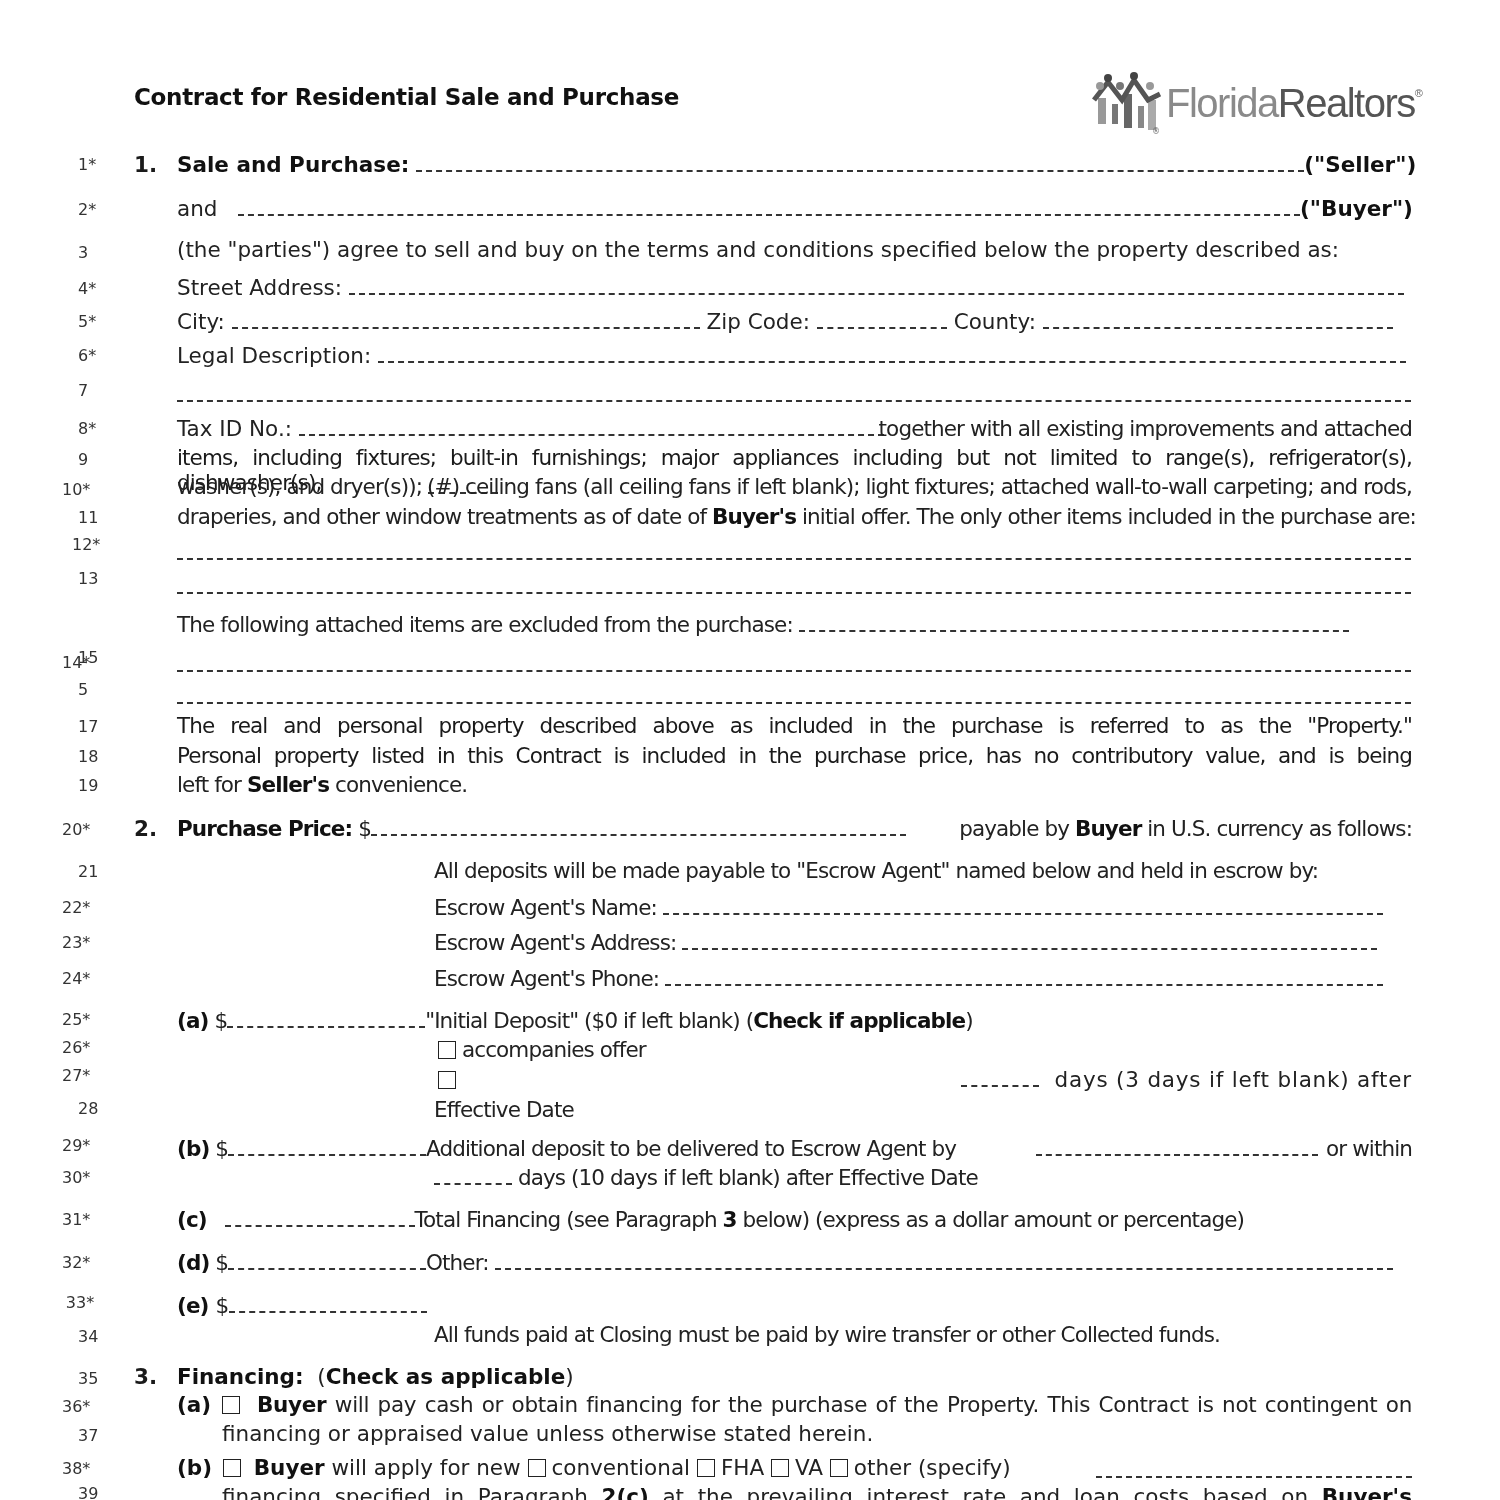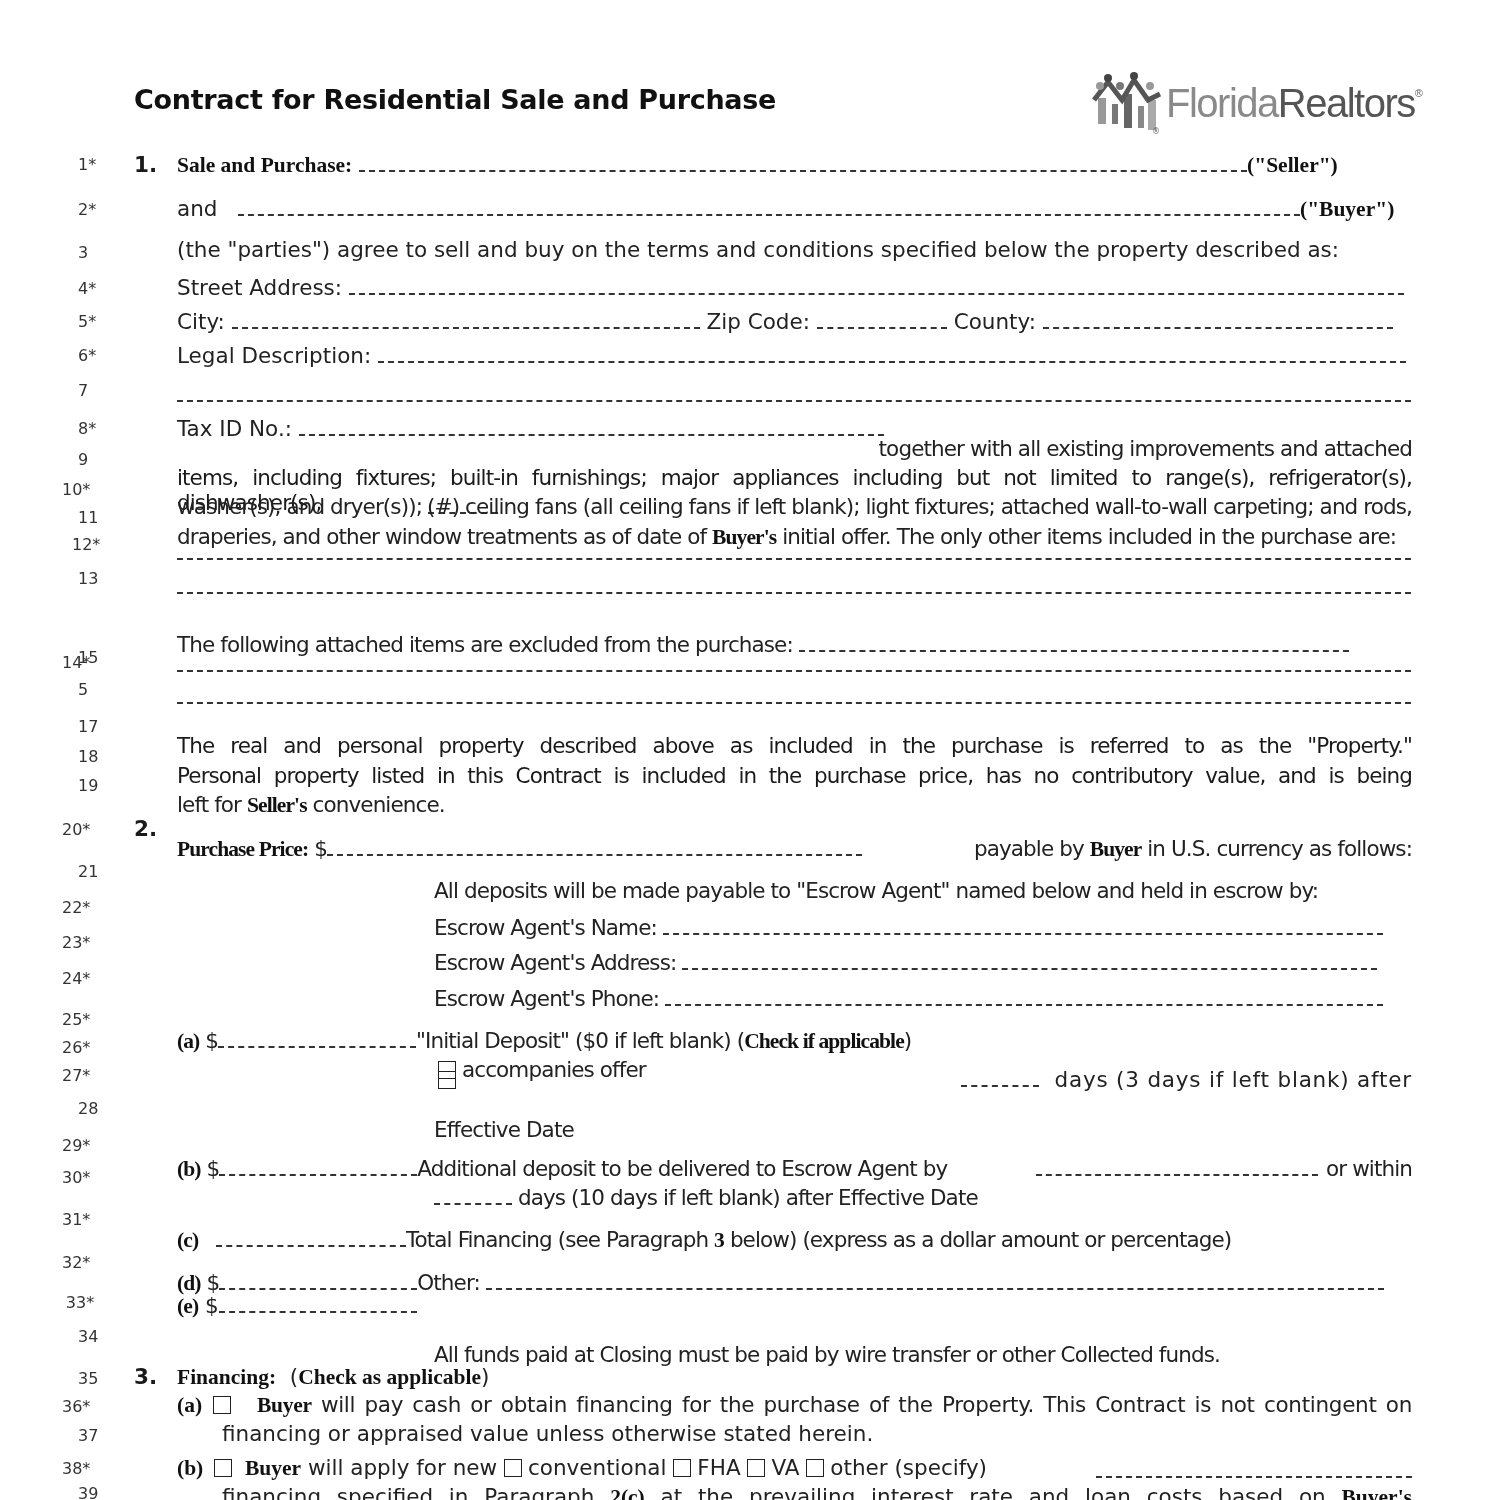--- a/index.html
+++ b/index.html
@@ -1,35 +1,35 @@
 <!DOCTYPE html>
 <html><head>
 <meta charset="utf-8">
 <style>
   html, body { margin:0; padding:0; background:#ffffff; }
   body { width:1500px; height:1500px; overflow:hidden; position:relative;
          font-family:"DejaVu Sans", sans-serif; color:#1a1a1a; }
-  .doc-title { position:absolute; left:134px; top:84px; font-size:27px; font-weight:bold;
+  .doc-title { position:absolute; left:134px; top:84px; font-size:23px; font-weight:bold;
                letter-spacing:-0.3px; color:#111; white-space:nowrap; }
   .logo { position:absolute; left:1090px; top:70px; width:335px; height:66px; display:flex; align-items:center; }
   .logo svg { width:72px; height:66px; }
   .logo .wm { font-family:"Liberation Sans", sans-serif; font-size:40px; letter-spacing:-1.5px; margin-left:4px; white-space:nowrap; }
   .logo .wm .f { color:#8a8a8a; }
   .logo .wm .r { color:#555; }
   .logo .wm sup { font-size:11px; color:#666; vertical-align:top; position:relative; top:6px; }
 
   .ln { position:absolute; left:64px; width:36px; font-size:16px; color:#333; text-align:left; }
   .row { position:absolute; font-size:21.5px; white-space:nowrap; color:#222; }
-  .row b { color:#111;font-family:Liberation Serif, serif; }
+  .row b { color:#111; }
   .sec { position:absolute; left:134px; font-size:21.5px; font-weight:bold; }
   .just { position:absolute; left:177px; width:1235px; font-size:21.5px; text-align:justify; text-align-last:justify; white-space:normal; }
   .blank { display:inline-block; border-bottom:2px dashed #333; height:18px; vertical-align:baseline; }
   .chk { display:inline-block; width:16px; height:16px; border:1.5px solid #222; vertical-align:-2px; margin-right:6px; }
   .full { position:absolute; left:177px; width:1234px; border-bottom:2px dashed #333; height:2px; }
-  .narrow { letter-spacing:-0.9px;margin-top:20px; }
+  .narrow { letter-spacing:-0.9px; }
 </style>
 </head>
 <body>
 
 <div class="doc-title">Contract for Residential Sale and Purchase</div>
 <div class="logo">
   <svg viewBox="0 0 72 66">
     <rect x="8" y="28" width="8" height="26" fill="#999"></rect>
     <rect x="22" y="34" width="6" height="20" fill="#777"></rect>
     <rect x="34" y="24" width="8" height="34" fill="#666"></rect>

